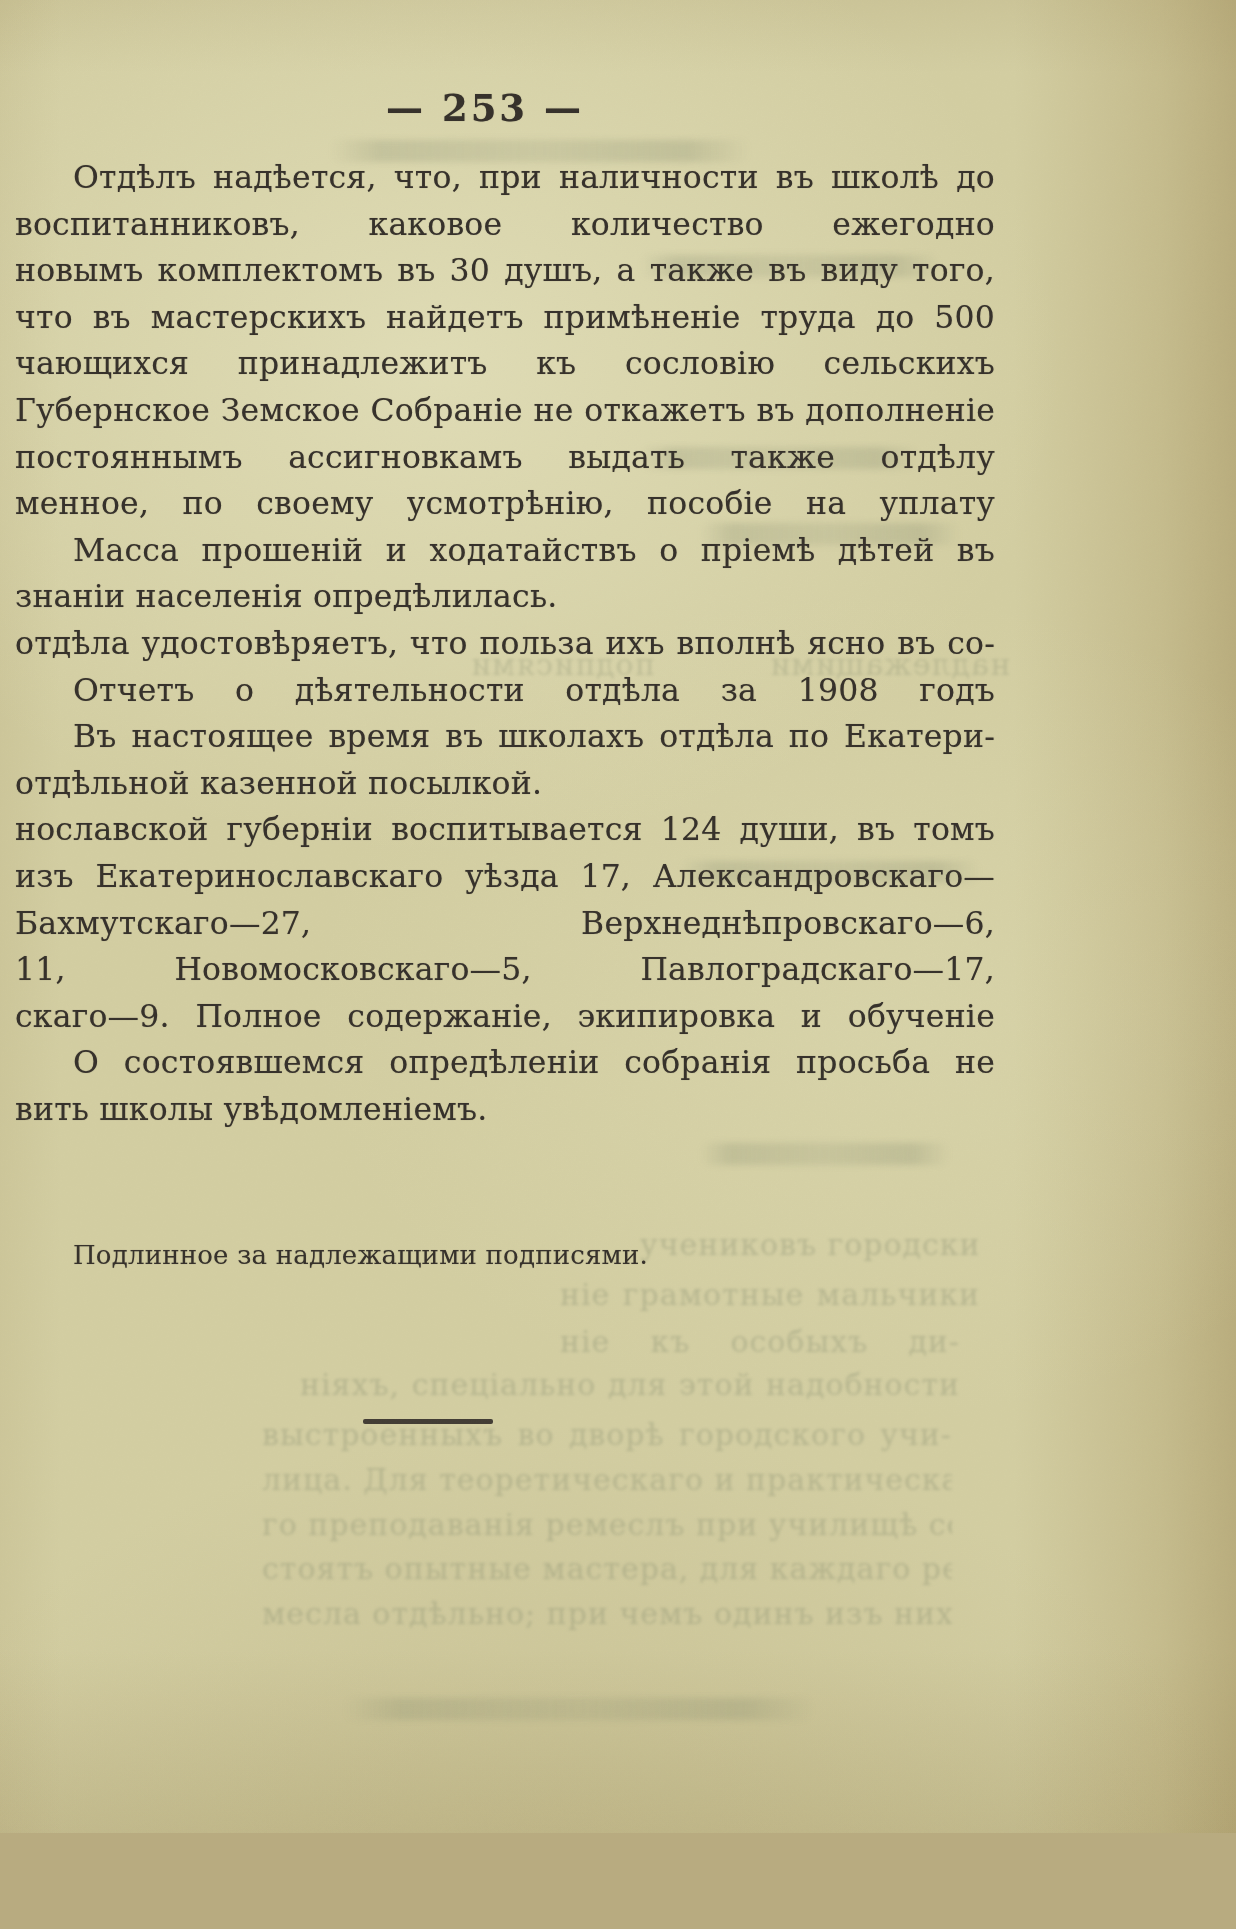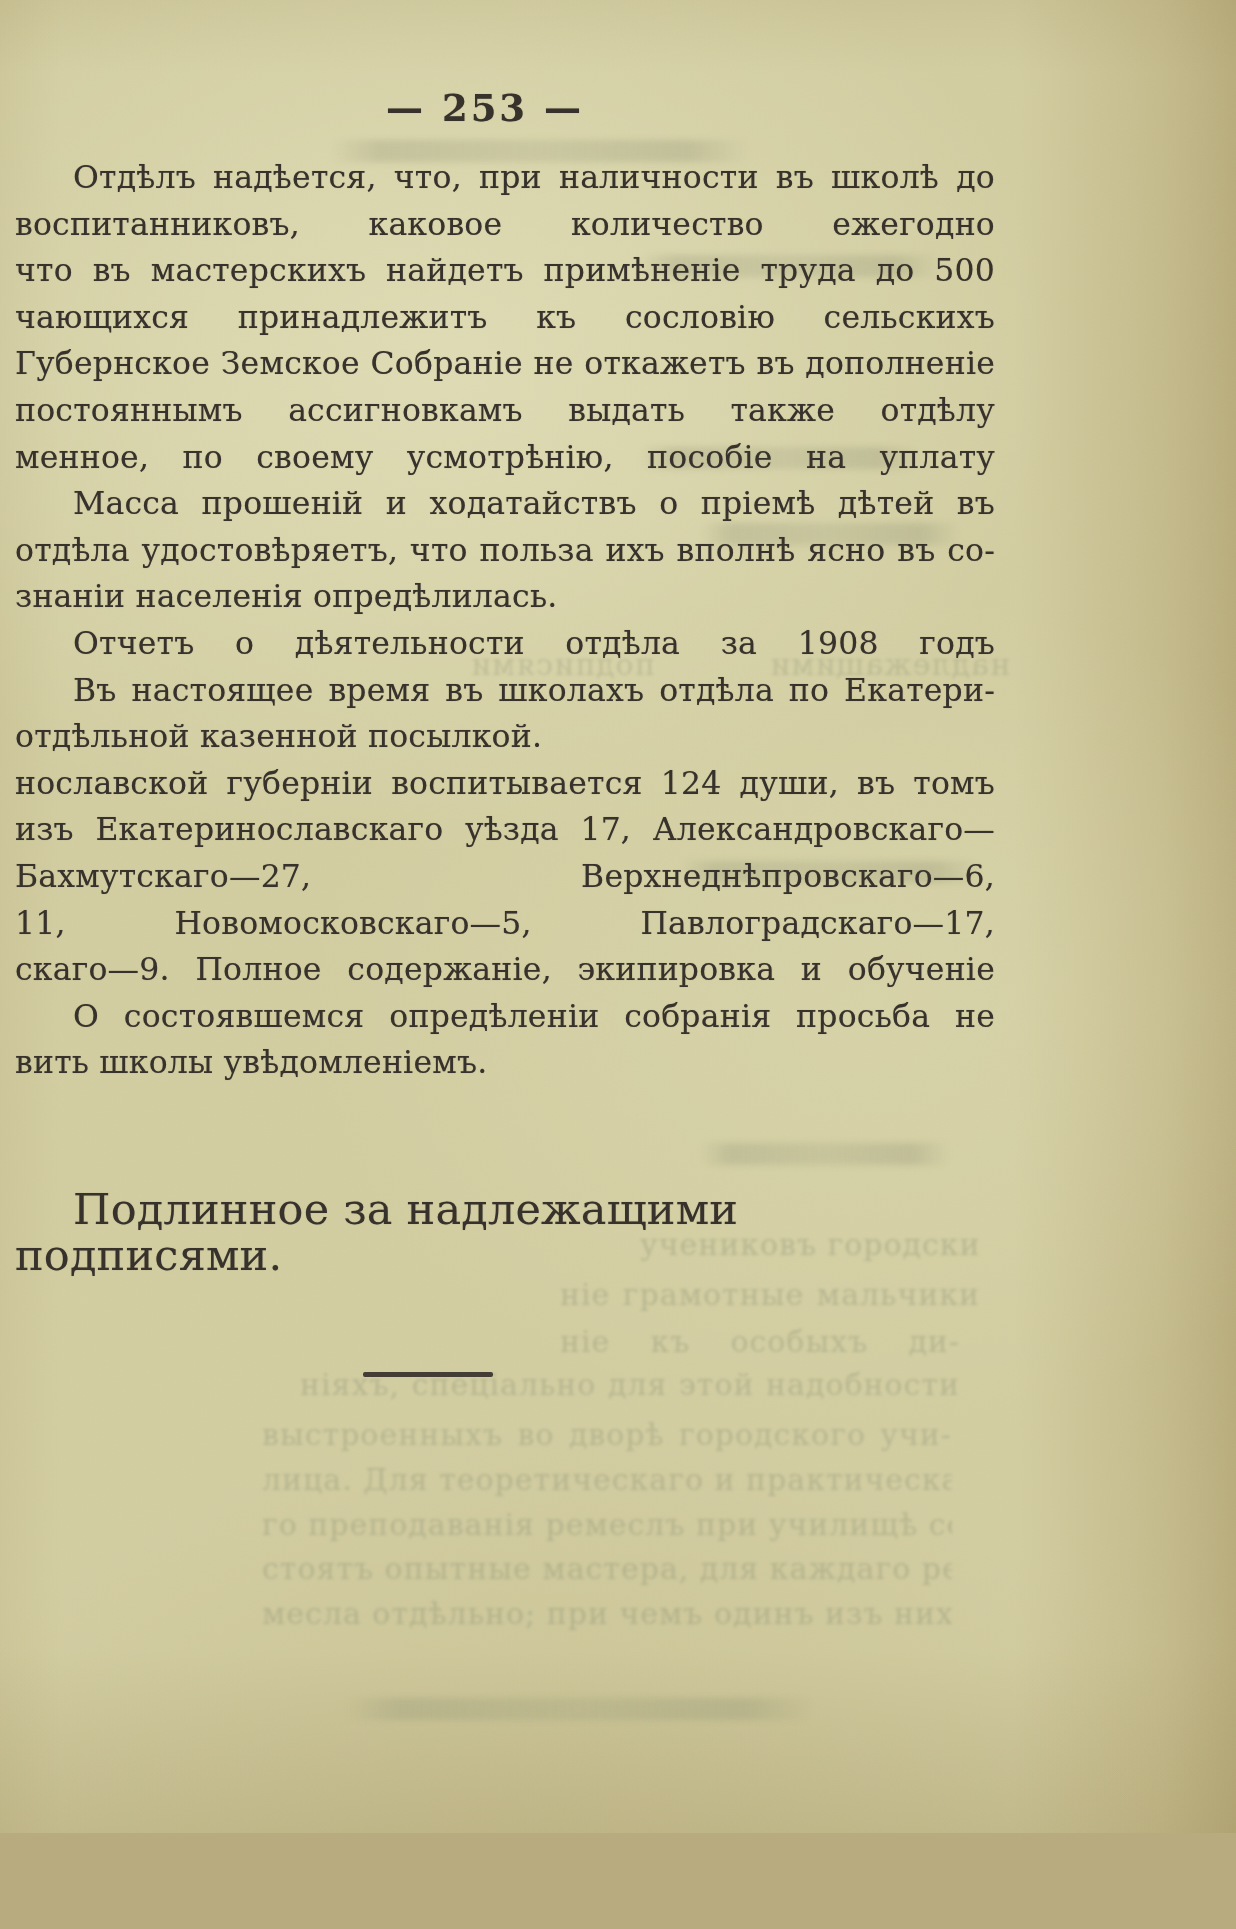--- a/index.html
+++ b/index.html
@@ -34,21 +34,21 @@
   .line{
     height:46.6px;line-height:46.6px;font-size:31.5px;
     letter-spacing:.2px;
     text-align:justify;text-align-last:justify;text-justify:inter-word;
     overflow:hidden;white-space:normal;
   }
   .line.first{text-indent:58px;}
   .line.last{text-align-last:left;}
   .signature{
     margin-top:100px;height:46.6px;line-height:46.6px;
-    font-size:43px;letter-spacing:.2px;text-indent:58px;
+    font-size:26px;letter-spacing:.2px;text-indent:58px;
   }
   .rule{
     margin-top:140px;margin-left:348px;
     width:130px;height:5px;border-radius:2px;
     background:var(--ink,#35302a);opacity:.92;
   }
   
   .ghost{
     position:absolute;
     color:var(--ghost,#8a9070);
@@ -88,28 +88,29 @@
       <div class="smudge" style="top: 1143px; left: 700px; width: 250px;"></div>
       <div class="smudge" style="top: 1698px; left: 344px; width: 470px;"></div>
     </div>
 
   <div class="content">
     <div class="pagenum">— 253 —</div>
 
     <div id="paragraphs">
         <div class="line first">Отдѣлъ надѣется, что, при наличности въ школѣ до 200</div>
         <div class="line">воспитанниковъ, каковое количество ежегодно пополняется</div>
+        <div class="line">новымъ комплектомъ въ 30 душъ, а также въ виду того,</div>
         <div class="line">что въ мастерскихъ найдетъ примѣненіе труда до 500 чело-</div>
         <div class="line">чающихся принадлежитъ къ сословію сельскихъ обывателей,</div>
         <div class="line">Губернское Земское Собраніе не откажетъ въ дополненіе къ</div>
         <div class="line">постояннымъ ассигновкамъ выдать также отдѣлу единовре-</div>
         <div class="line last">менное, по своему усмотрѣнію, пособіе на уплату долговъ.</div>
         <div class="line first">Масса прошеній и ходатайствъ о пріемѣ дѣтей въ школы</div>
+        <div class="line last">знаніи населенія опредѣлилась.</div>
         <div class="line">отдѣла удостовѣряетъ, что польза ихъ вполнѣ ясно въ со-</div>
-        <div class="line last">знаніи населенія опредѣлилась.</div>
         <div class="line first">Отчетъ о дѣятельности отдѣла за 1908 годъ высылается</div>
         <div class="line first">Въ настоящее время въ школахъ отдѣла по Екатери-</div>
         <div class="line last">отдѣльной казенной посылкой.</div>
         <div class="line">нославской губерніи воспитывается 124 души, въ томъ числѣ</div>
         <div class="line">изъ Екатеринославскаго уѣзда 17, Александровскаго—32,</div>
         <div class="line">Бахмутскаго—27, Верхнеднѣпровскаго—6, Маріупольскаго—</div>
         <div class="line">11, Новомосковскаго—5, Павлоградскаго—17, Славяносерб-</div>
         <div class="line">скаго—9. Полное содержаніе, экипировка и обученіе каж-</div>
         <div class="line first">О состоявшемся опредѣленіи собранія просьба не оста-</div>
         <div class="line last">вить школы увѣдомленіемъ.</div>

